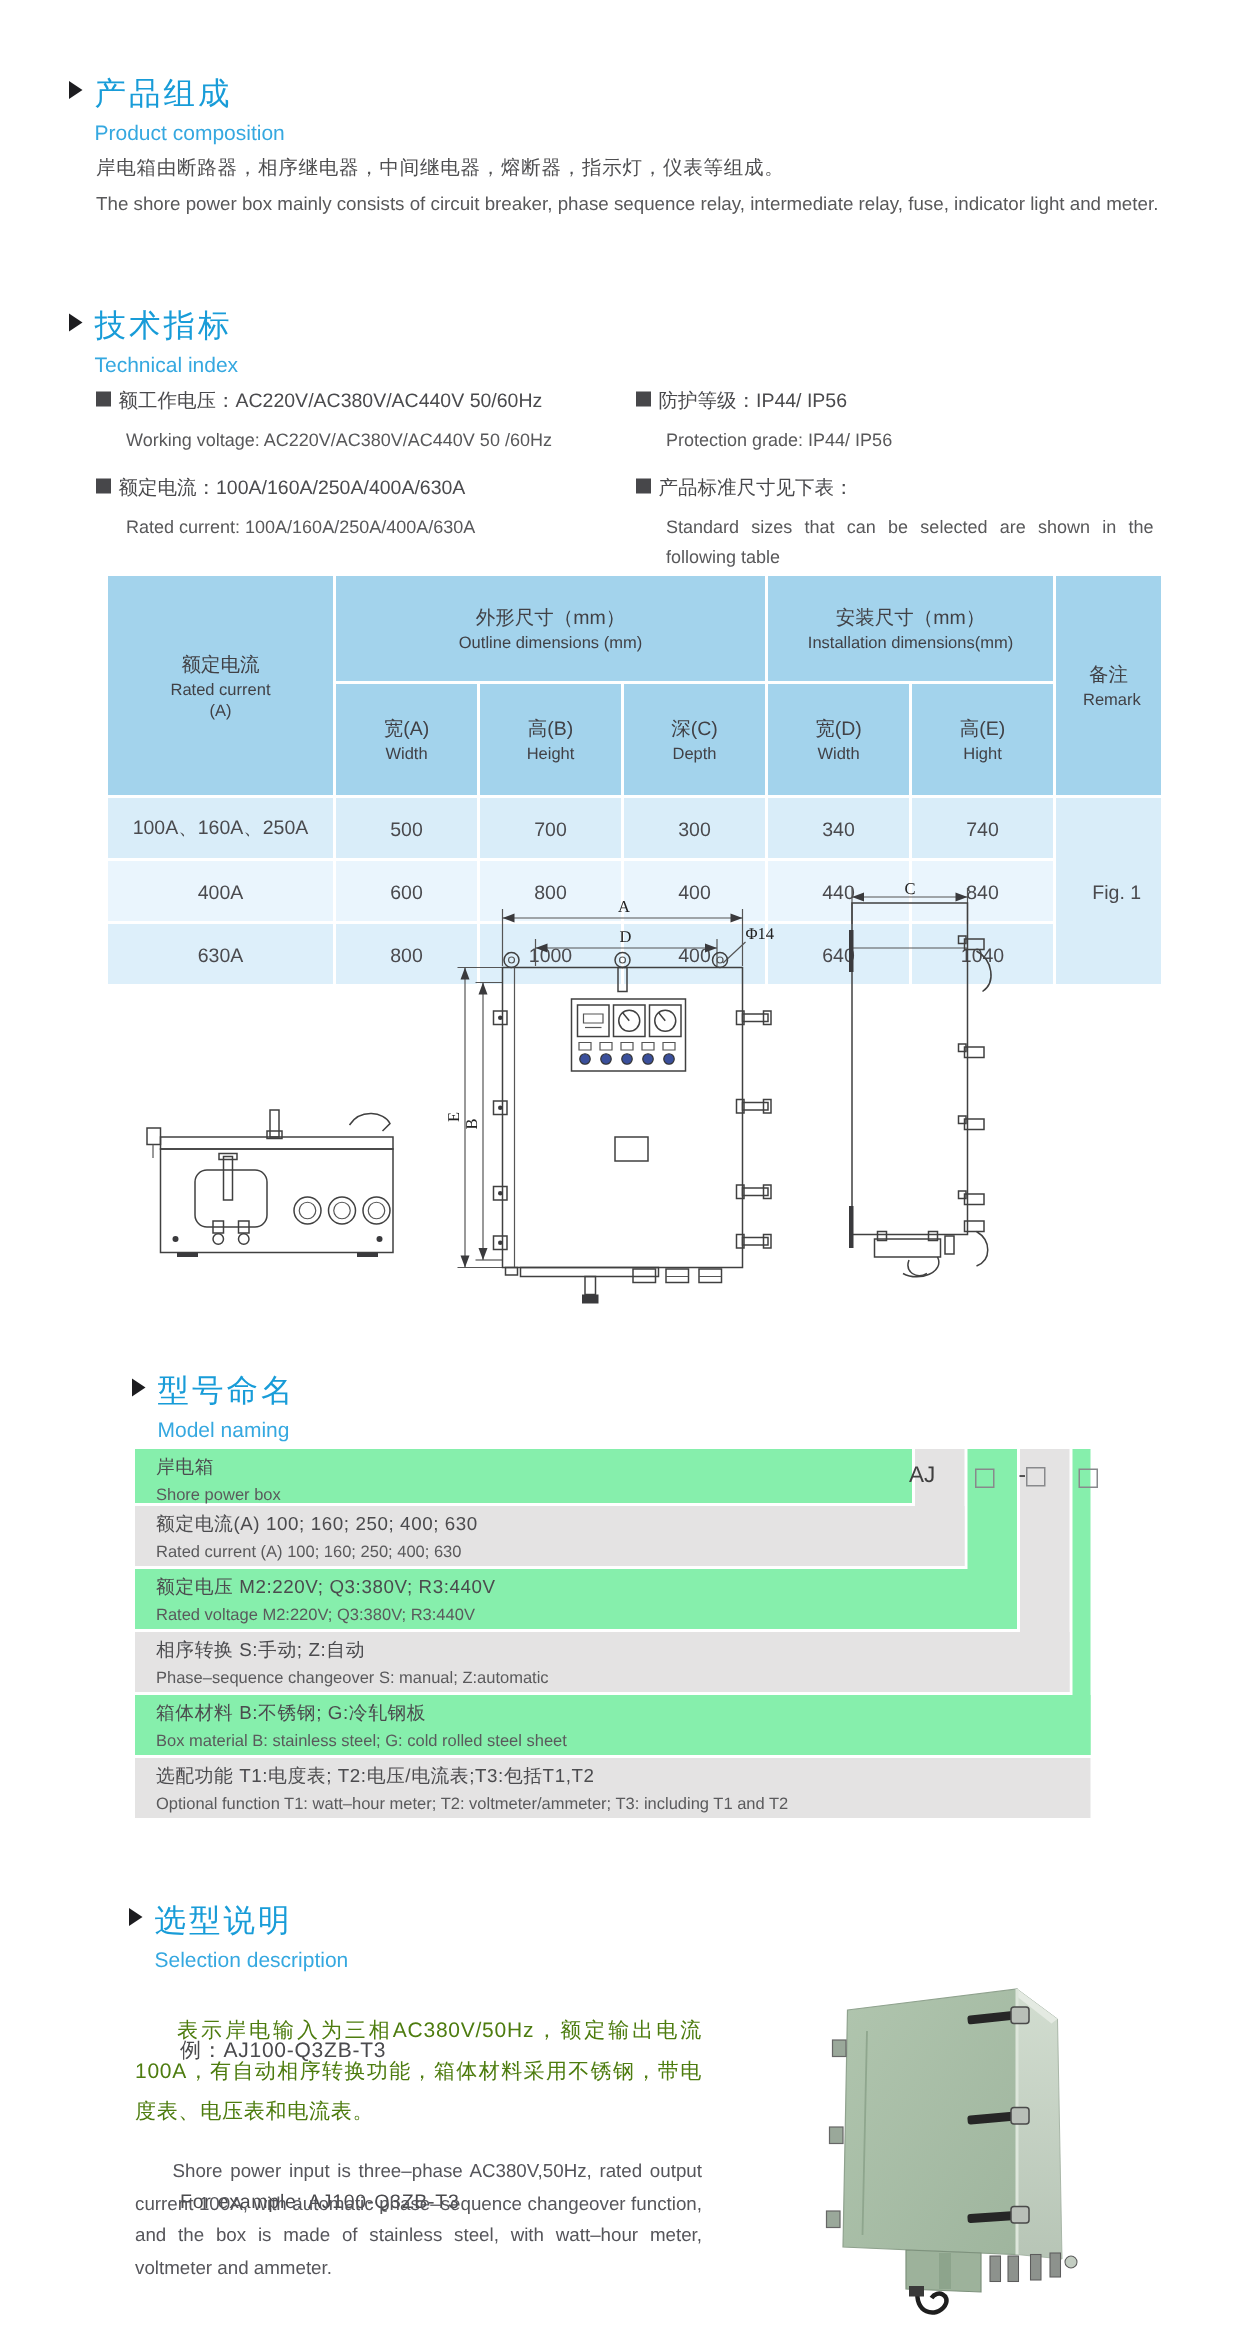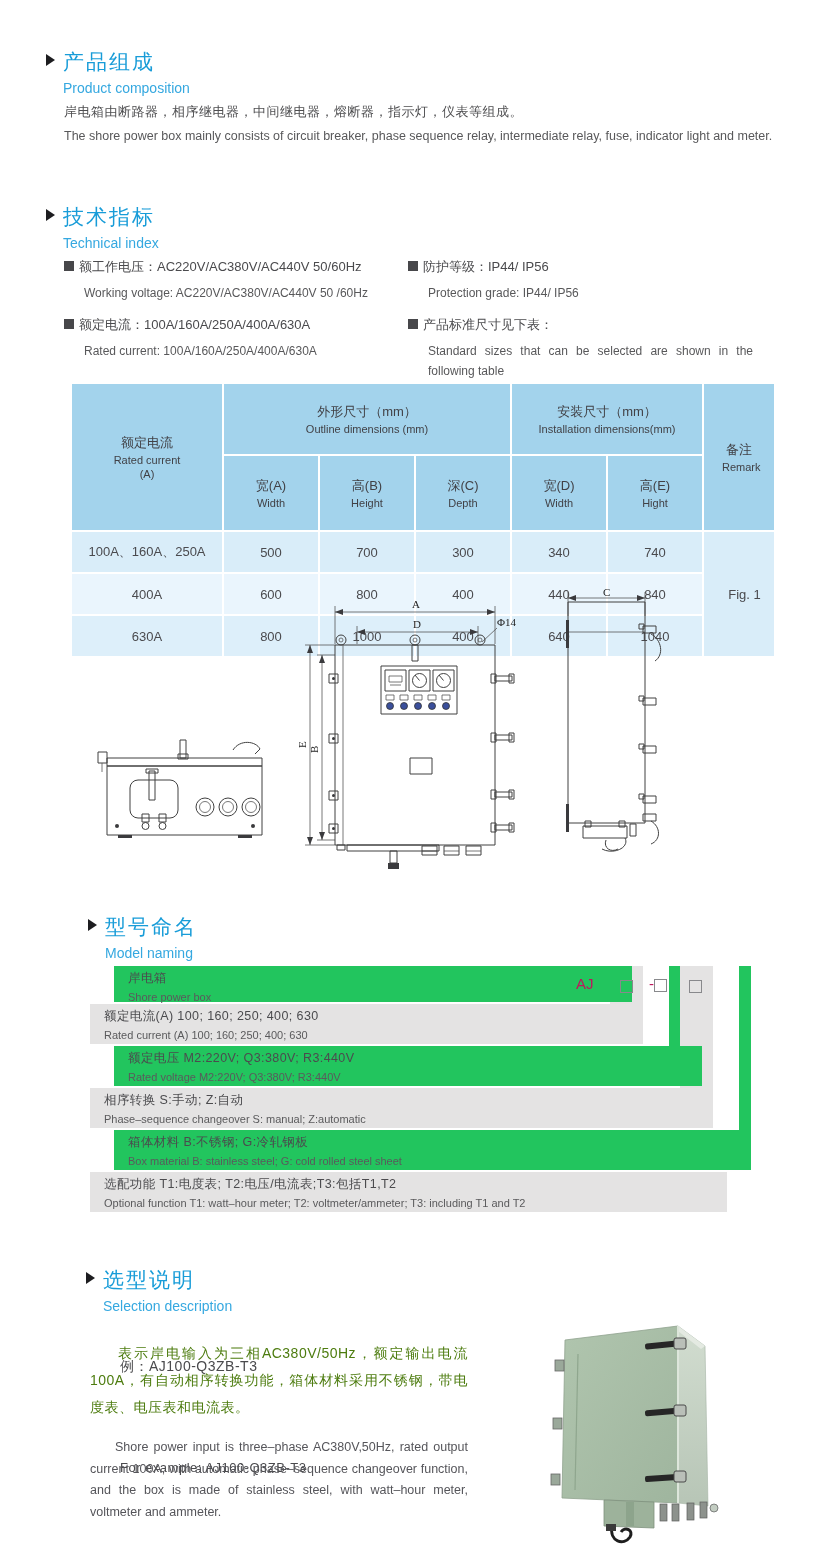--- a/index.html
+++ b/index.html
@@ -42,36 +42,36 @@
   #drawing{position:absolute;left:85px;top:588px;}
   #drawing *{vector-effect:non-scaling-stroke;}
   .dln{stroke:#404040;stroke-width:1;fill:none;}
   .dthin{stroke:#555;stroke-width:.8;fill:none;}
   .dfill{fill:#3a3a3d;stroke:none;}
   .dtext{font-family:"Liberation Serif","DejaVu Serif",serif;font-size:11px;fill:#222;}
 
   
   #naming{position:absolute;left:90px;top:966px;width:660px;height:246px;}
   .nrow{position:absolute;left:0;box-sizing:border-box;padding:4px 0 0 14px;}
-  .nblue{background:#22c55e;margin-left:24px;}
+  .nblue{background:#86efac;}
   .ngray{background:#e4e3e3;}
   .nrow .ncn{font-size:12.5px;color:#4b4b4e;letter-spacing:.4px;}
   .nrow .nen{font-size:11px;color:#5a5a5c;margin-top:4px;}
   .n1{top:0;height:36px;width:518px;}
   .n2{top:38px;height:40px;width:553px;}
   .n3{top:80px;height:40px;width:588px;}
   .n4{top:122px;height:40px;width:623px;}
   .n5{top:164px;height:40px;width:637px;}
   .n6{top:206px;height:40px;width:637px;}
   .strip{position:absolute;top:0;}
   .s1{left:520px;width:33px;height:78px;}
   .s2{left:555px;width:33px;height:120px;}
   .s3{left:590px;width:33px;height:162px;}
   .s4{left:625px;width:12px;height:204px;}
-  .codelabel{position:absolute;font-size:15px;color:#be185d;}
+  .codelabel{position:absolute;font-size:15px;color:#404040;margin-left:30px;}
   .codebox{display:inline-block;width:11px;height:11px;border:1px solid #88898c;vertical-align:middle;}
 
   
   .selblock{position:absolute;left:90px;width:378px;}
   .ex{font-size:14px;color:#4a4a4d;letter-spacing:.5px;}
   .selcn{font-size:14px;color:#4d7c0f;line-height:27px;text-align:justify;text-indent:2em;letter-spacing:.5px;}
   .selen{font-size:12.5px;color:#55555a;line-height:21.5px;text-align:justify;text-indent:2em;}
   #photo{position:absolute;left:548px;top:1300px;}
 </style>
 </head>
@@ -100,21 +100,21 @@
   <div class="speccol" style="left:64px;top:258px;">
     <div class="spec">
       <div class="cn"><span class="sq"></span><span>额工作电压：AC220V/AC380V/AC440V  50/60Hz</span></div>
       <div class="en">Working voltage: AC220V/AC380V/AC440V 50 /60Hz</div>
     </div>
     <div class="spec">
       <div class="cn"><span class="sq"></span><span>额定电流：100A/160A/250A/400A/630A</span></div>
       <div class="en">Rated current: 100A/160A/250A/400A/630A</div>
     </div>
   </div>
-  <div class="speccol" style="left:408px;top:258px;">
+  <div class="speccol" style="left:424px;top:258px;">
     <div class="spec">
       <div class="cn"><span class="sq"></span><span>防护等级：IP44/ IP56</span></div>
       <div class="en">Protection grade: IP44/ IP56</div>
     </div>
     <div class="spec">
       <div class="cn"><span class="sq"></span><span>产品标准尺寸见下表：</span></div>
       <div class="en just">Standard sizes that can be selected are shown in the following table</div>
     </div>
   </div>
 

